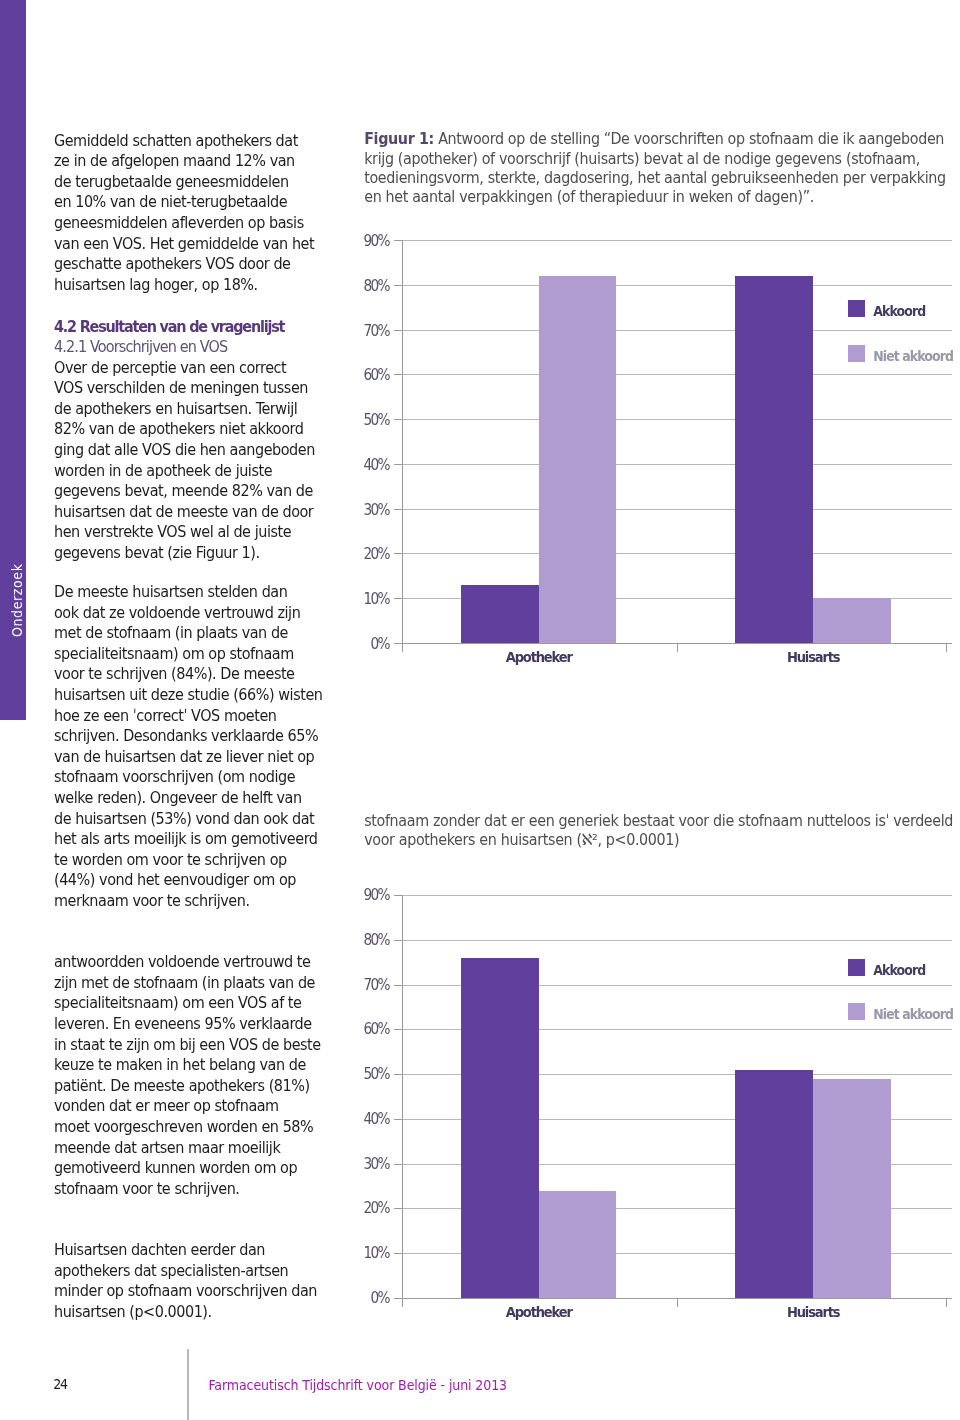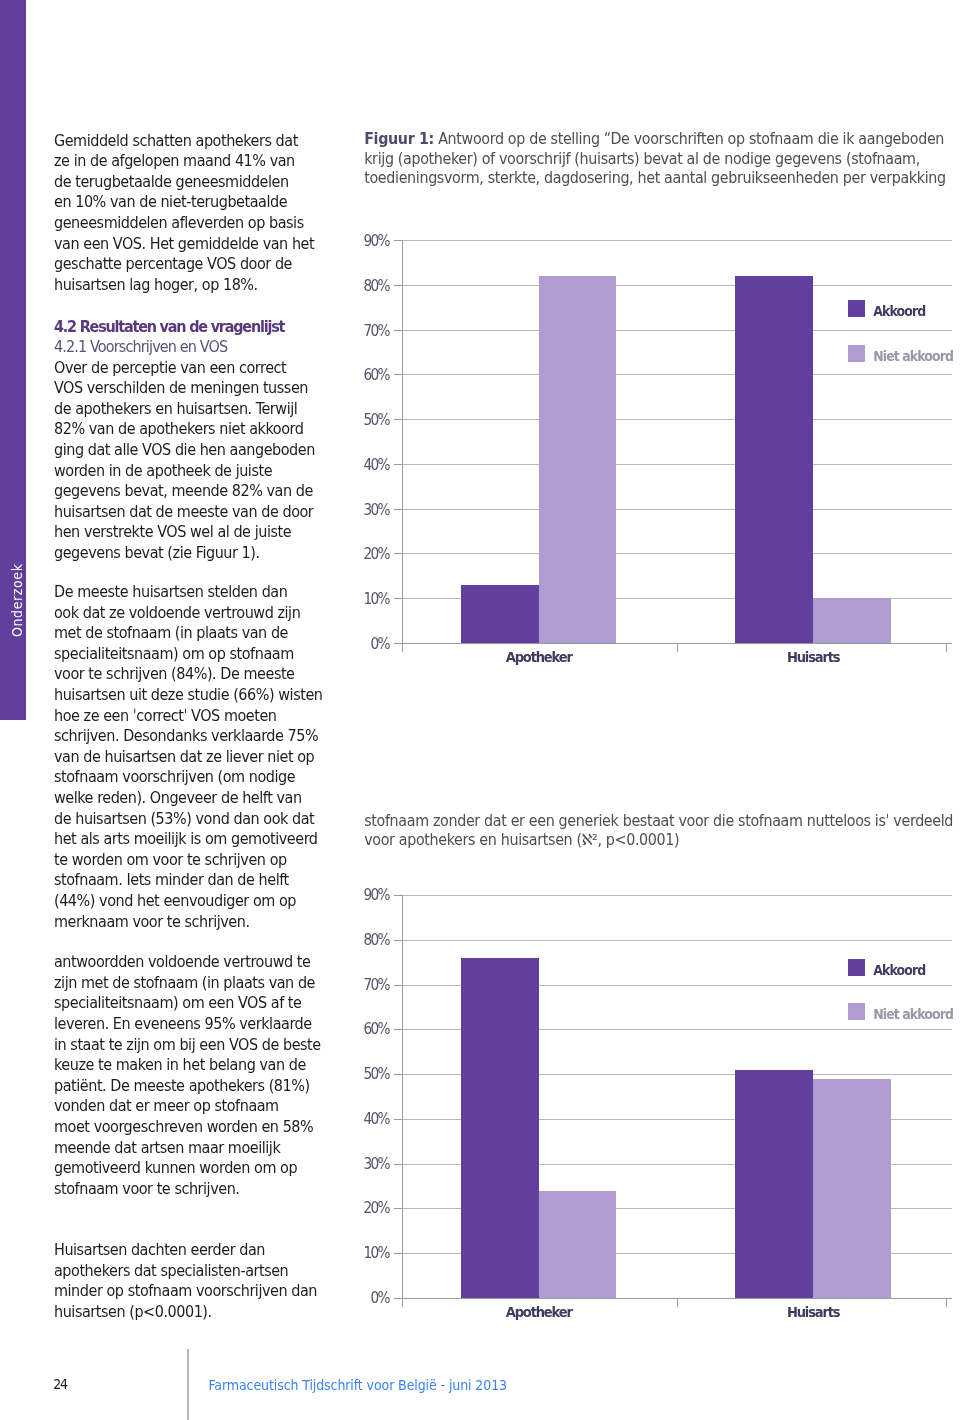--- a/index.html
+++ b/index.html
@@ -40,40 +40,40 @@
   .xlab{position:absolute;font-size:14.5px;color:#423a5e;font-weight:bold;
         text-align:center;letter-spacing:-1.15px;line-height:16px;}
   .bar{position:absolute;}
   .legend-sw{position:absolute;width:17.4px;height:17px;}
   .legend-tx{position:absolute;font-size:13.9px;font-weight:bold;letter-spacing:-0.9px;
              white-space:nowrap;line-height:16px;}
 
   
   .foot-rule{position:absolute;background:#b8b8b8;}
   .foot-num{position:absolute;font-size:14px;color:#1d1d1b;letter-spacing:-1.2px;line-height:14px;text-align:center;}
-  .foot-txt{position:absolute;font-size:14px;color:#3b82f6;letter-spacing:-0.1px;white-space:nowrap;line-height:14px;}
+  .foot-txt{position:absolute;font-size:14px;color:#a21caf;letter-spacing:-0.1px;white-space:nowrap;line-height:14px;}
 </style>
 </head>
 <body>
 
 <div class="page">
 
   <div class="sidetab">
     <div class="sidetab-label">Onderzoek</div>
   </div>
 
   <div class="lcol">
     <div class="blk" id="p1" style="top:130.6px;">
         <div class="ln">Gemiddeld schatten apothekers dat</div>
-        <div class="ln">ze in de afgelopen maand 41% van</div>
+        <div class="ln">ze in de afgelopen maand 12% van</div>
         <div class="ln">de terugbetaalde geneesmiddelen</div>
         <div class="ln">en 10% van de niet-terugbetaalde</div>
         <div class="ln">geneesmiddelen afleverden op basis</div>
         <div class="ln">van een VOS. Het gemiddelde van het</div>
-        <div class="ln">geschatte percentage VOS door de</div>
+        <div class="ln">geschatte apothekers VOS door de</div>
         <div class="ln">huisartsen lag hoger, op 18%.</div>
       </div>
     <div class="blk h2" id="h2" style="top:317px;">
       <div class="ln">4.2 Resultaten van de vragenlijst</div>
     </div>
     <div class="blk h3" id="h3" style="top:337px;">
       <div class="ln">4.2.1 Voorschrijven en VOS</div>
     </div>
     <div class="blk" id="p2" style="top:357.7px;">
         <div class="ln">Over de perceptie van een correct</div>
@@ -88,28 +88,27 @@
         <div class="ln">gegevens bevat (zie Figuur 1).</div>
       </div>
     <div class="blk" id="p3" style="top:582px;">
         <div class="ln">De meeste huisartsen stelden dan</div>
         <div class="ln">ook dat ze voldoende vertrouwd zijn</div>
         <div class="ln">met de stofnaam (in plaats van de</div>
         <div class="ln">specialiteitsnaam) om op stofnaam</div>
         <div class="ln">voor te schrijven (84%). De meeste</div>
         <div class="ln">huisartsen uit deze studie (66%) wisten</div>
         <div class="ln">hoe ze een ˈcorrectˈ VOS moeten</div>
-        <div class="ln">schrijven. Desondanks verklaarde 75%</div>
+        <div class="ln">schrijven. Desondanks verklaarde 65%</div>
         <div class="ln">van de huisartsen dat ze liever niet op</div>
         <div class="ln">stofnaam voorschrijven (om nodige</div>
         <div class="ln">welke reden). Ongeveer de helft van</div>
         <div class="ln">de huisartsen (53%) vond dan ook dat</div>
         <div class="ln">het als arts moeilijk is om gemotiveerd</div>
         <div class="ln">te worden om voor te schrijven op</div>
-        <div class="ln">stofnaam. Iets minder dan de helft</div>
         <div class="ln">(44%) vond het eenvoudiger om op</div>
         <div class="ln">merknaam voor te schrijven.</div>
       </div>
     <div class="blk" id="p4" style="top:952.2px;">
         <div class="ln">antwoordden voldoende vertrouwd te</div>
         <div class="ln">zijn met de stofnaam (in plaats van de</div>
         <div class="ln">specialiteitsnaam) om een VOS af te</div>
         <div class="ln">leveren. En eveneens 95% verklaarde</div>
         <div class="ln">in staat te zijn om bij een VOS de beste</div>
         <div class="ln">keuze te maken in het belang van de</div>
@@ -125,20 +124,21 @@
         <div class="ln">apothekers dat specialisten-artsen</div>
         <div class="ln">minder op stofnaam voorschrijven dan</div>
         <div class="ln">huisartsen (p&lt;0.0001).</div>
       </div>
   </div>
 
   <div class="figcap" id="cap1" style="left:364.2px;top:129.3px;">
       <div class="ln"><span class="lab">Figuur 1:</span> Antwoord op de stelling “De voorschriften op stofnaam die ik aangeboden</div>
       <div class="ln">krijg (apotheker) of voorschrijf (huisarts) bevat al de nodige gegevens (stofnaam,</div>
       <div class="ln">toedieningsvorm, sterkte, dagdosering, het aantal gebruikseenheden per verpakking</div>
+      <div class="ln">en het aantal verpakkingen (of therapieduur in weken of dagen)”.</div>
     </div>
 
   <div class="chart" id="chart1" style="left:363px;top:228.3px;width:597px;height:450px;">
       <div class="tick" style="left: 30.5px; top: 415px; width: 8px; height: 1px;"></div>
       <div class="ylab" style="left: -12.2px; top: 408.4px; width: 38px;">0%</div>
       <div class="gridline" style="left: 38.5px; top: 370px; width: 550.5px;"></div>
       <div class="tick" style="left: 30.5px; top: 370px; width: 8px; height: 1px;"></div>
       <div class="ylab" style="left: -12.2px; top: 363.4px; width: 38px;">10%</div>
       <div class="gridline" style="left: 38.5px; top: 325px; width: 550.5px;"></div>
       <div class="tick" style="left: 30.5px; top: 325px; width: 8px; height: 1px;"></div>

